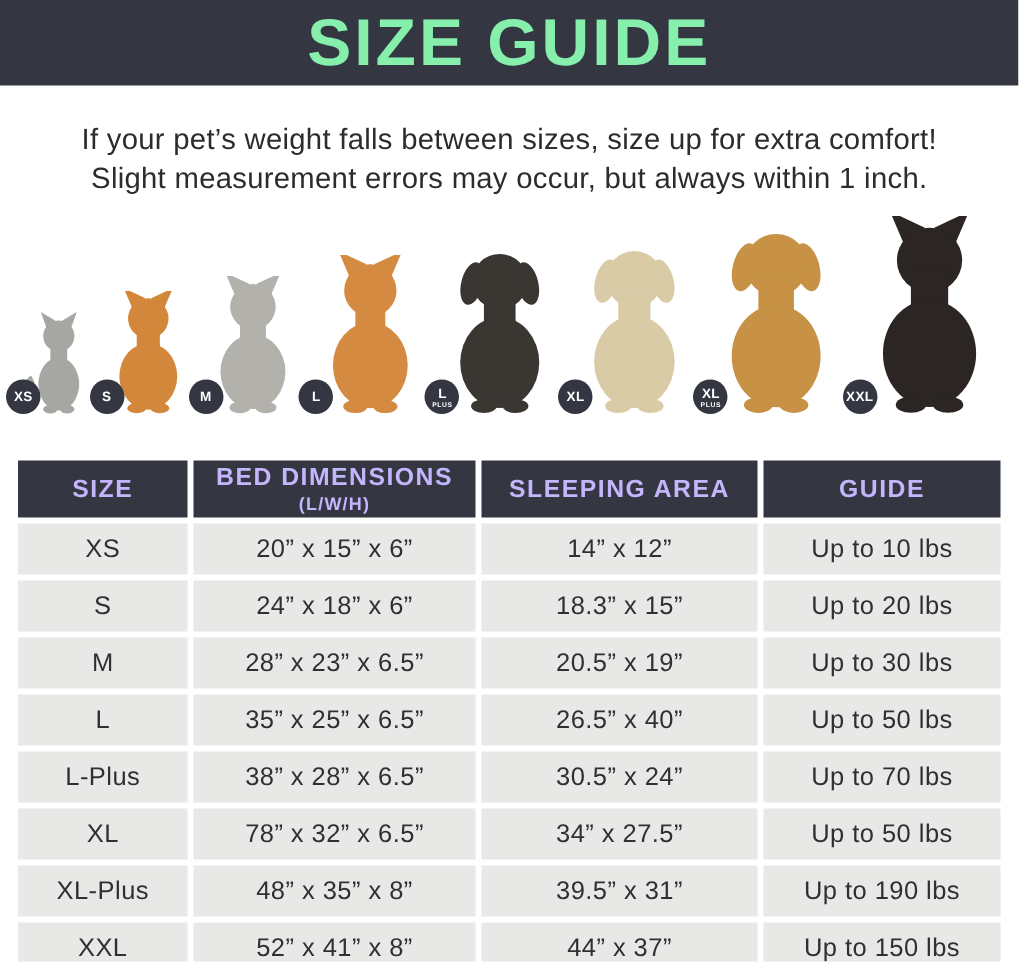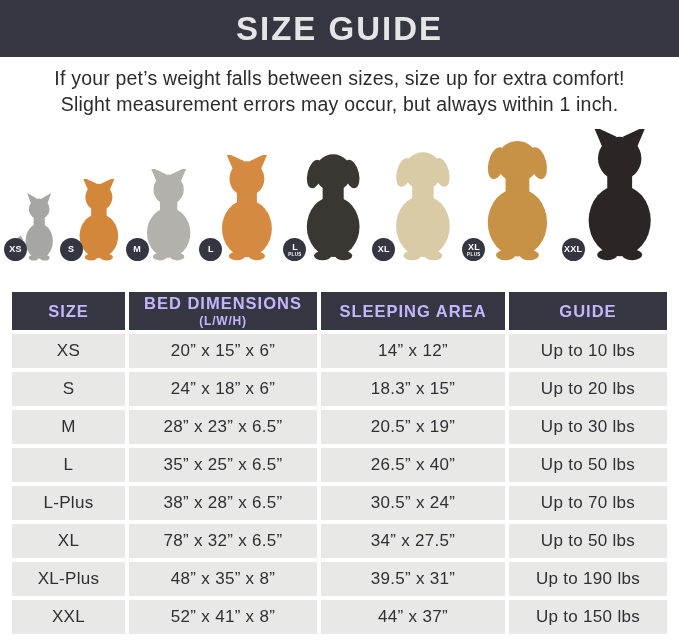--- a/index.html
+++ b/index.html
@@ -1,24 +1,24 @@
 <!DOCTYPE html>
 <html><head>
 <meta charset="utf-8">
 <style>
   * { margin:0; padding:0; box-sizing:border-box; }
   body { background:#fff; font-family:"Liberation Sans", sans-serif; }
   .page { width:679px; height:641px; background:#fff; overflow:hidden; position:relative; margin:0 auto; }
 
   
   .titlebar { height:57px; background:#343742; display:flex; align-items:center; justify-content:center; }
-  .titlebar h1 { color:#e5e5e5; font-size:33px; font-weight:bold; letter-spacing:2px; }
-
-  
-  .intro { margin-top:9px; text-align:center; font-size:19.5px; line-height:1.32; color:#2b2c30; letter-spacing:.2px; }
+  .titlebar h1 { color:#86efac; font-size:44px; font-weight:bold; letter-spacing:2px; }
+
+  
+  .intro { margin-top:24px; text-align:center; font-size:19.5px; line-height:1.32; color:#2b2c30; letter-spacing:.2px; }
 
   
   .animals { height:140px; margin-top:6px; padding:0 10px 2px 12px; display:flex; align-items:flex-end; justify-content:space-between; }
   .animal { position:relative; display:flex; align-items:flex-end; }
   .animal svg { height:var(--h,90px); width:auto; fill:var(--c,#888); color:var(--c,#888); display:block; }
   .badge { position:absolute; left:-7px; bottom:1px; width:21px; height:21px; border-radius:50%;
            background:#343742; color:#fff; display:flex; flex-direction:column; align-items:center; justify-content:center;
            font-weight:bold; z-index:2; box-shadow:0 0 0 1px #343742; }
   .badge-main { font-size:9px; line-height:1; letter-spacing:.2px; }
   .badge-sub { font-size:4.5px; line-height:1.3; letter-spacing:.4px; }

